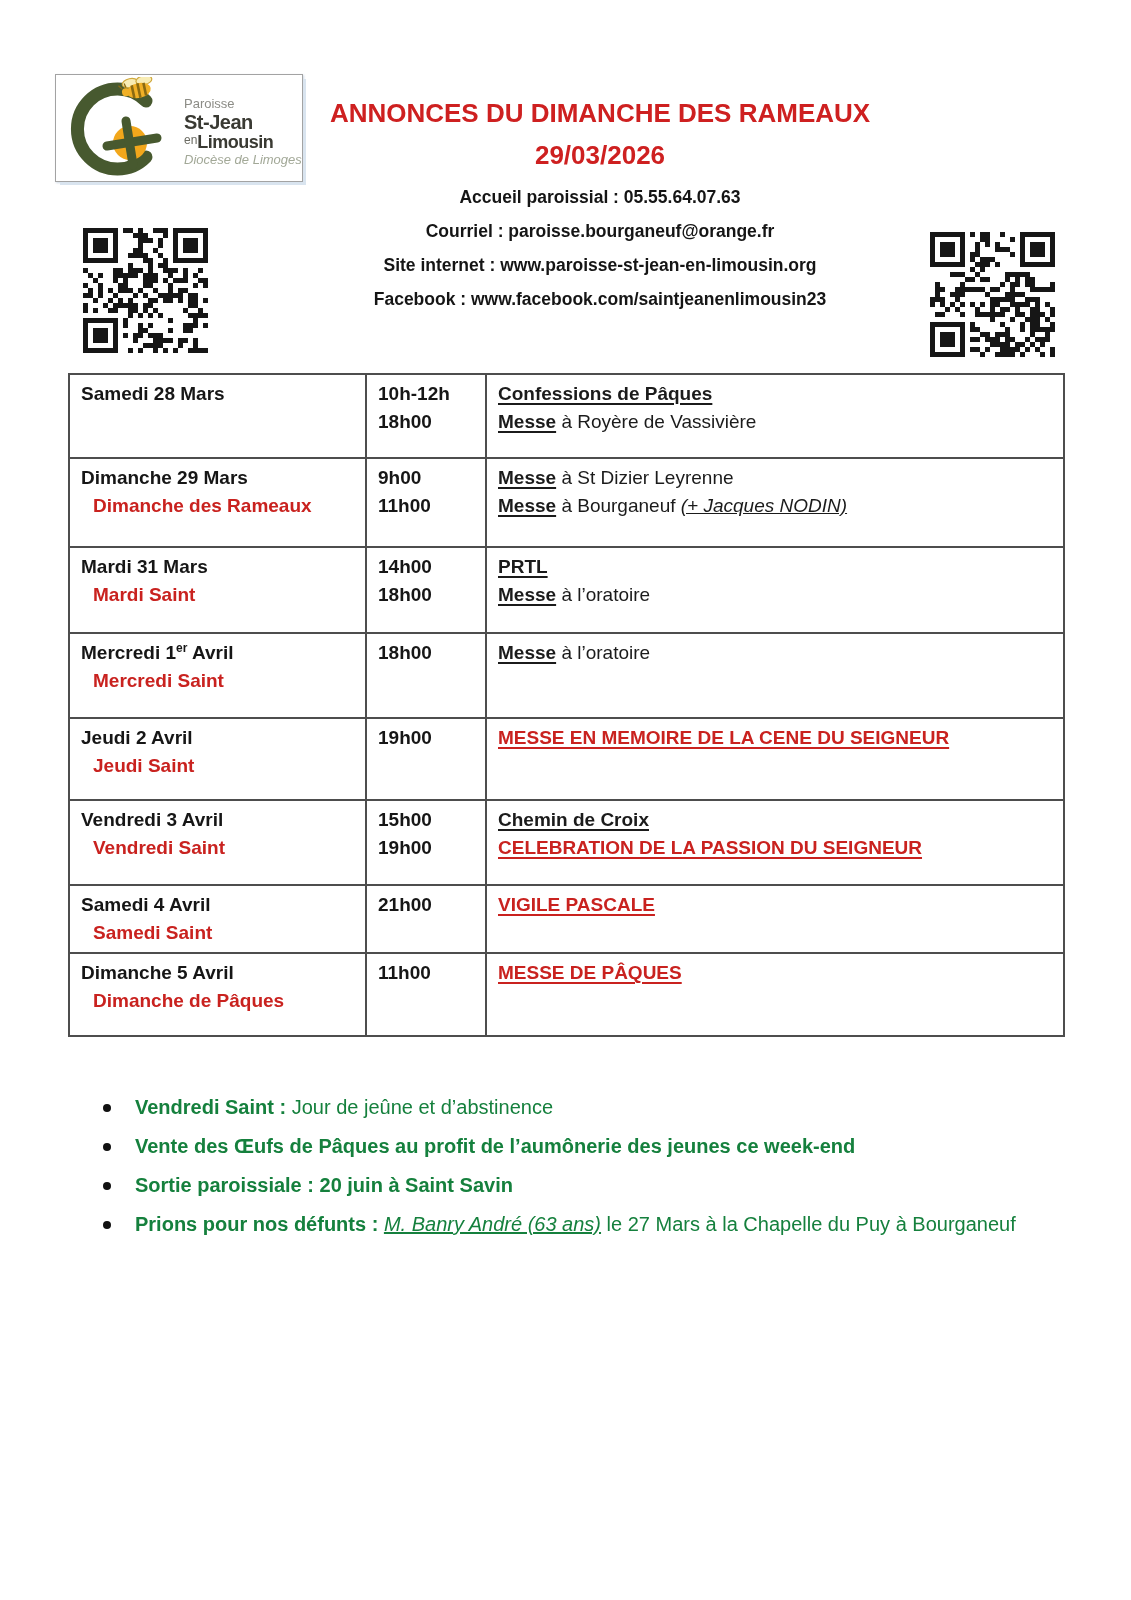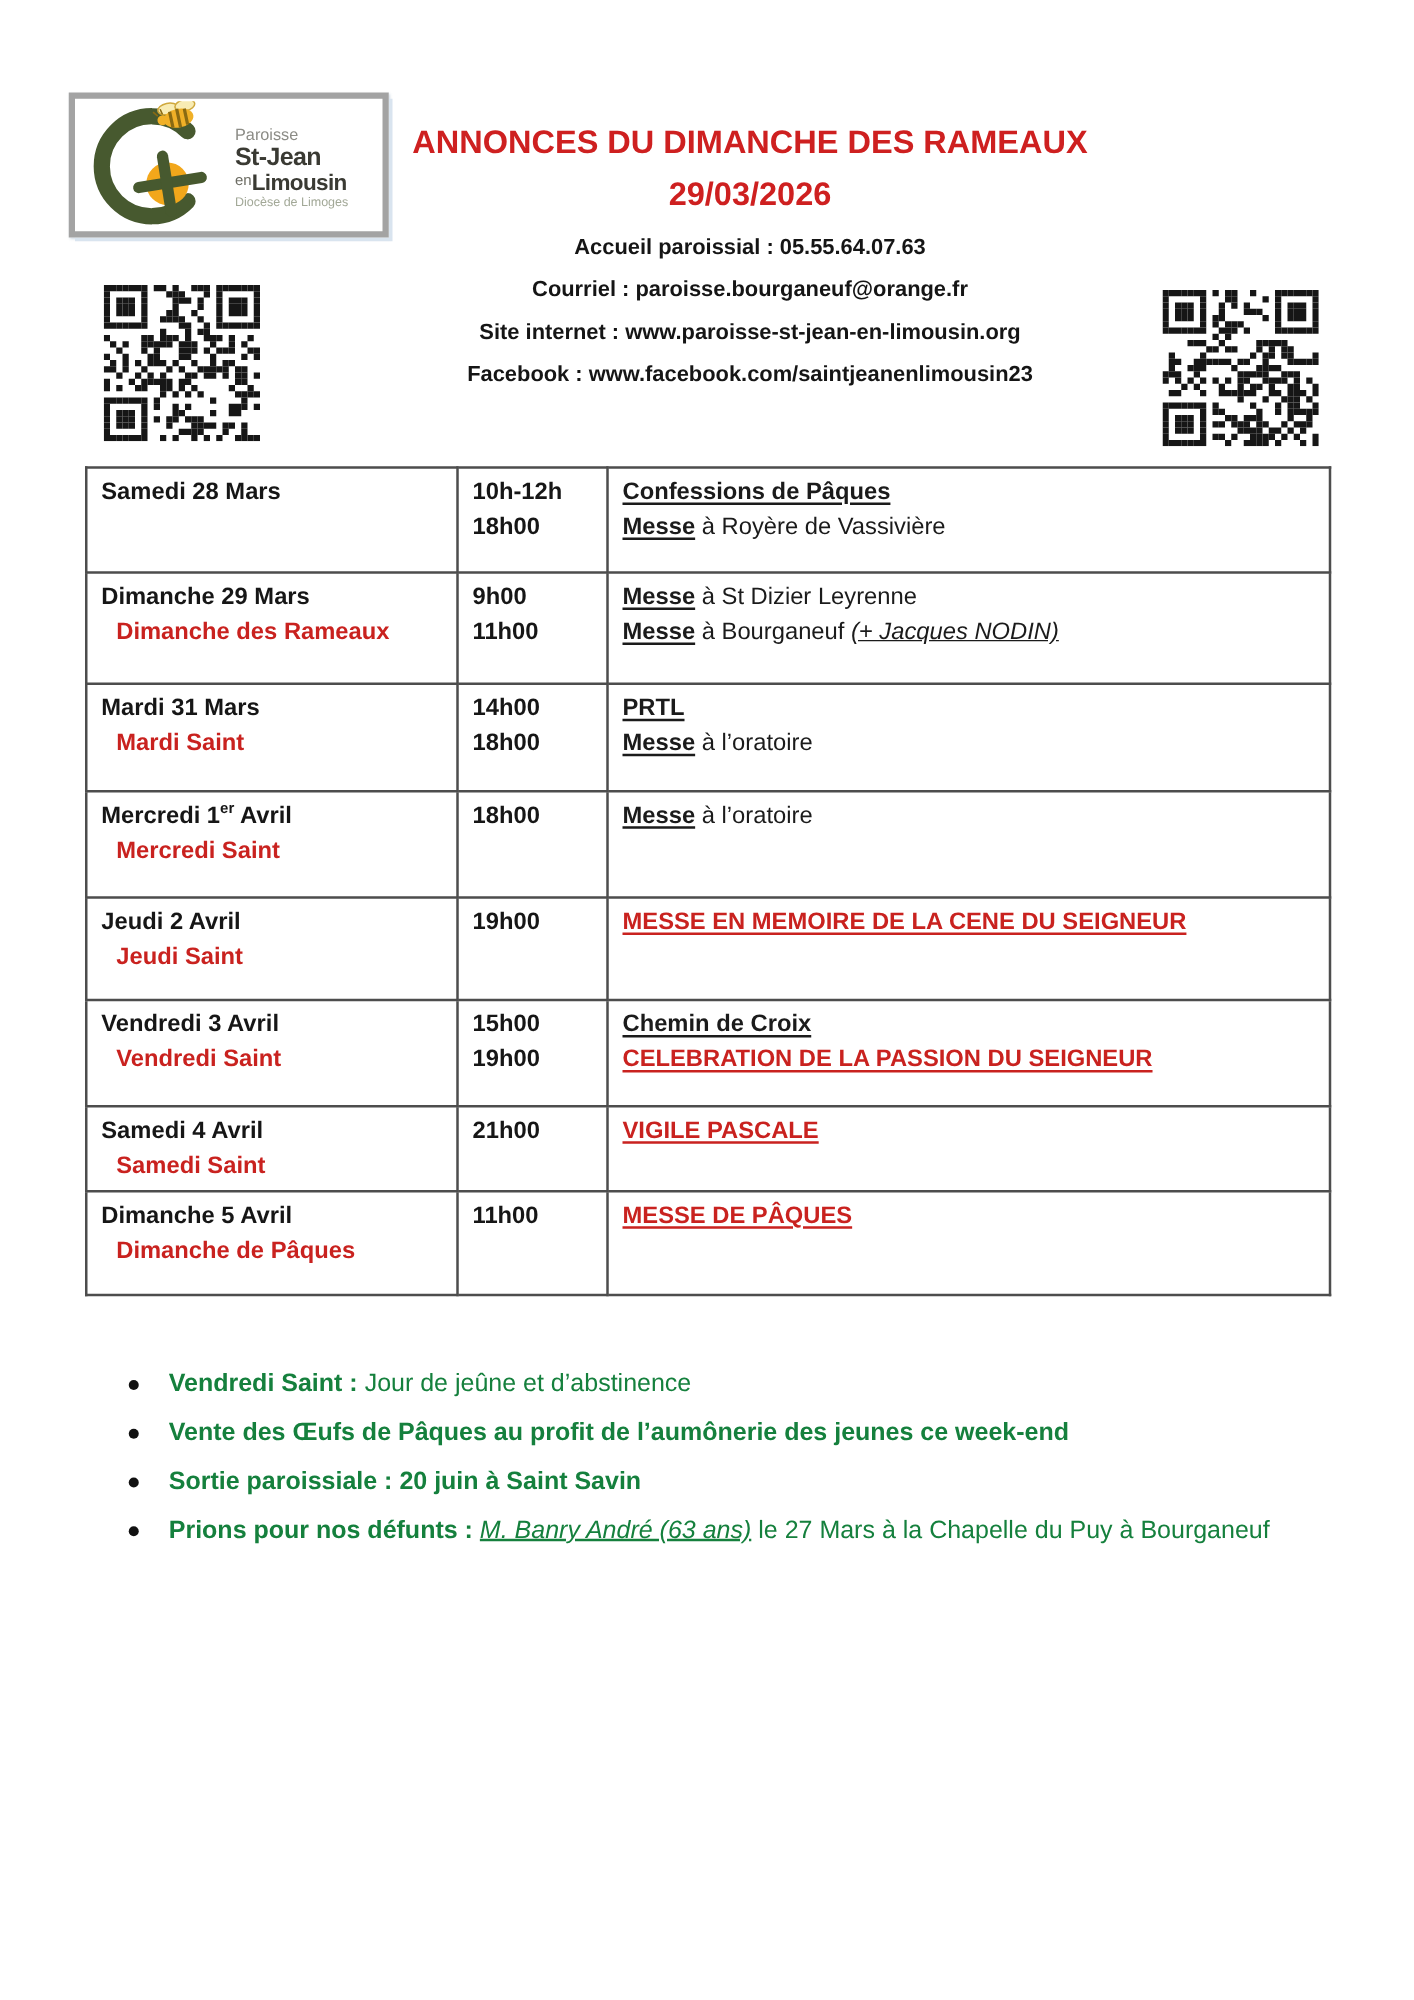--- a/index.html
+++ b/index.html
@@ -13,32 +13,32 @@
   html,body{margin:0;padding:0;background:#ffffff;}
   .page{
     position:relative;width:1131px;height:1600px;background:#ffffff;
     font-family:"Liberation Sans","DejaVu Sans",sans-serif;color:var(--ink);
     overflow:hidden;
   }
 
   
   .logo{
     position:absolute;left:55px;top:74px;width:246px;height:106px;
-    background:#fff;border:5px solid #a3a3a3;
+    background:#fff;border:1px solid #a3a3a3;
     box-shadow:4px 4px 0 -1px #d9e4ef, 1px 1px 2px rgba(120,150,180,.35);
     display:flex;align-items:center;
   }
   .logo-art{position:absolute;left:4px;top:2px;}
   .logo-text{position:absolute;left:128px;top:22px;line-height:1;}
   .lt1{color:#8c8c86;font-size:13px;margin-bottom:2px;}
   .lt2{color:#3a3a33;font-weight:bold;font-size:20px;letter-spacing:-0.5px;margin-bottom:1px;}
   .lt3{white-space:nowrap;margin-bottom:2px;}
   .lt3a{color:#6b6b62;font-size:12px;vertical-align:4px;}
   .lt3b{color:#3a3a33;font-weight:bold;font-size:18px;letter-spacing:-0.5px;}
-  .lt4{color:#a2a897;font-size:10px;}
+  .lt4{color:#a2a897;font-size:13px;font-style:italic;}
 
   
   .header-center{position:absolute;left:290px;top:98px;width:620px;text-align:center;}
   .title{font-size:26px;line-height:30px;font-weight:bold;color:var(--title-red);}
   .hdate{font-size:26px;line-height:30px;font-weight:bold;color:var(--title-red);margin-top:12px;}
   .contact{font-size:17.5px;line-height:22px;font-weight:bold;color:#151515;}
   .contact.first{margin-top:16px;}
   .contact + .contact{margin-top:12px;}
 
   

